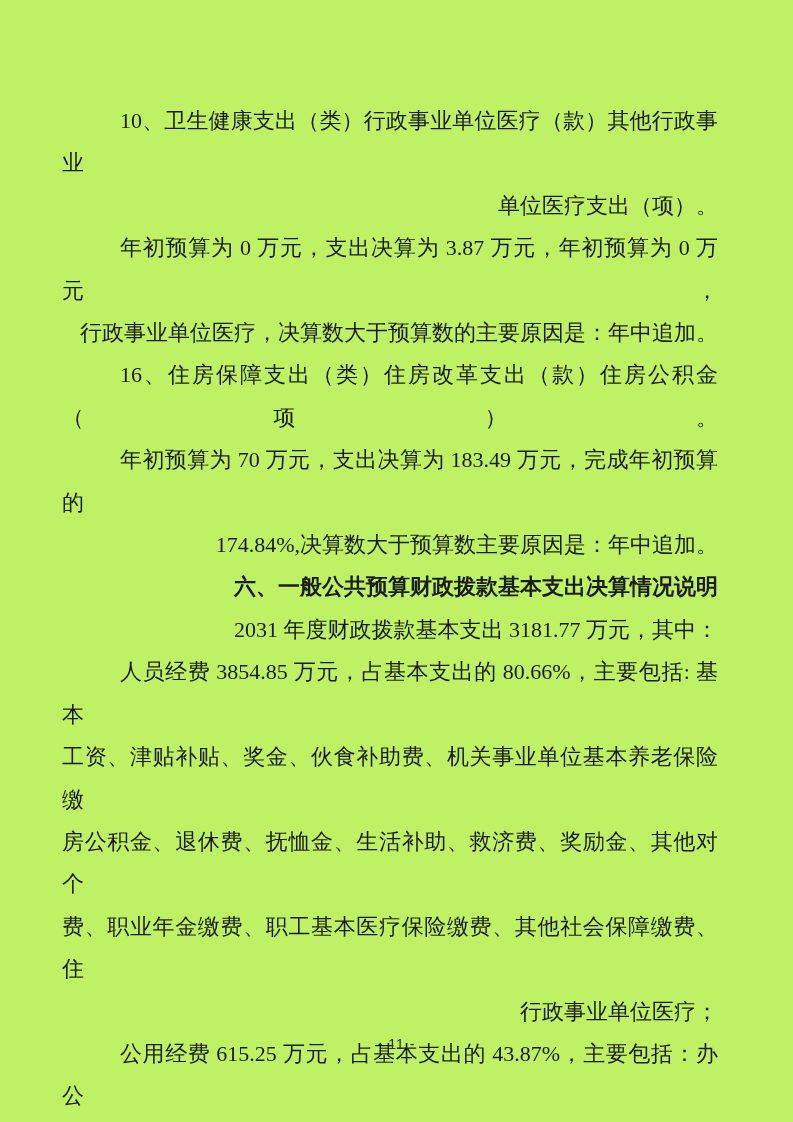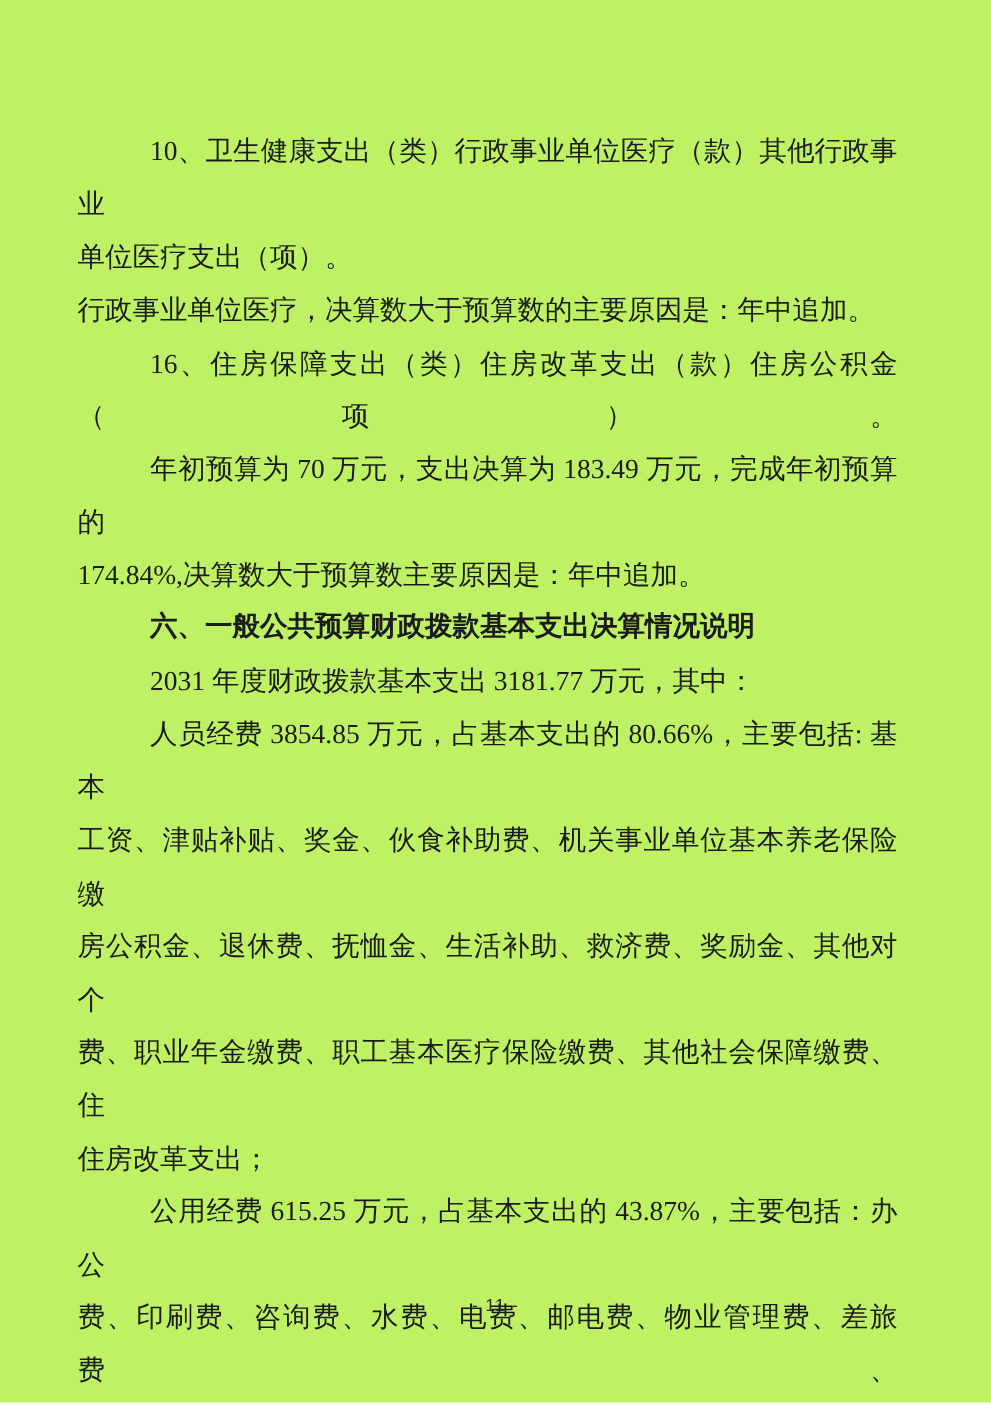--- a/index.html
+++ b/index.html
@@ -18,63 +18,64 @@
   }
   .text-block {
     position: absolute;
     left: 62px;
     top: 100px;
     width: 656px;
   }
   .ln {
     font-size: 22px;
     line-height: 42.4px;
-    text-align: left;
+    text-align: right;
     white-space: normal;
   }
   .ln.full {
     text-align: justify;
     text-align-last: justify;
   }
   .ln.indent {
     text-indent: 58px;
   }
   .ln.heading {
     font-weight: 700;
-    font-family: Liberation Mono, monospace;
+    font-family: Liberation Serif, serif;
   }
   .footer {
     position: absolute;
     left: 0;
     right: 0;
     top: 1036px;
     text-align: center;
     font-family: "Liberation Sans", "DejaVu Sans", sans-serif;
     font-size: 14px;
     letter-spacing: 1px;
     color: #2a2a2a;
   }
 </style>
 </head>
 <body>
 
 <div class="page">
   <div class="text-block">
     <div class="ln indent full">10、卫生健康支出（类）行政事业单位医疗（款）其他行政事业</div>
     <div class="ln">单位医疗支出（项）。</div>
+    <div class="ln indent full">年初预算为 0 万元，支出决算为 3.87 万元，年初预算为 0 万元，</div>
     <div class="ln">行政事业单位医疗，决算数大于预算数的主要原因是：年中追加。</div>
     <div class="ln indent full">16、住房保障支出（类）住房改革支出（款）住房公积金（项）。</div>
     <div class="ln indent full">年初预算为 70 万元，支出决算为 183.49 万元，完成年初预算的</div>
     <div class="ln">174.84%,决算数大于预算数主要原因是：年中追加。</div>
     <div class="ln indent heading">六、一般公共预算财政拨款基本支出决算情况说明</div>
     <div class="ln indent">2031 年度财政拨款基本支出 3181.77 万元，其中：</div>
     <div class="ln indent full">人员经费 3854.85 万元，占基本支出的 80.66%，主要包括: 基本</div>
     <div class="ln full">工资、津贴补贴、奖金、伙食补助费、机关事业单位基本养老保险缴</div>
     <div class="ln full">房公积金、退休费、抚恤金、生活补助、救济费、奖励金、其他对个</div>
     <div class="ln full">费、职业年金缴费、职工基本医疗保险缴费、其他社会保障缴费、住</div>
-    <div class="ln">住房改革支出；</div>
+    <div class="ln">行政事业单位医疗；</div>
     <div class="ln indent full">公用经费 615.25 万元，占基本支出的 43.87%，主要包括：办公</div>
     <div class="ln full">费、印刷费、咨询费、水费、电费、邮电费、物业管理费、差旅费、</div>
 
   </div>
 
   <div class="footer">- 11 -</div>
 </div>
 
 </body></html>

